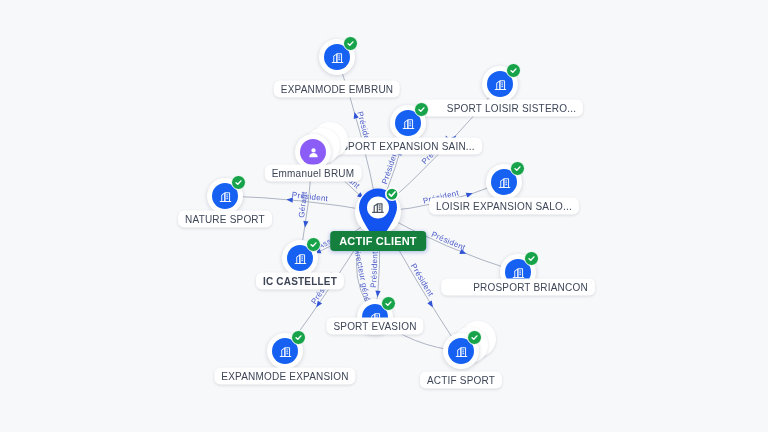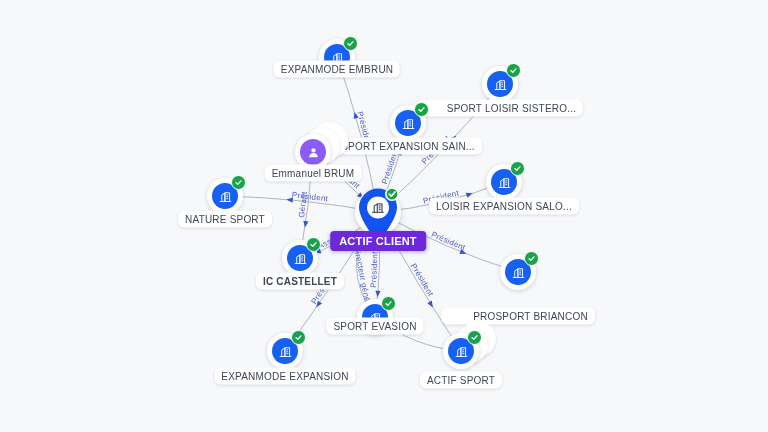--- a/index.html
+++ b/index.html
@@ -78,21 +78,21 @@
             <svg width="15" height="15" viewBox="0 0 24 24">
               <path d="M3.5 20h17 M6 20V9.5l5-3.2V20 M11 20V6h7.5v14 M14 9.5h1.6 M14 12.5h1.6 M14 15.5h1.6" fill="none" stroke="#fff" stroke-width="1.5" stroke-linecap="round" stroke-linejoin="round"></path>
             </svg>
           </div>
           <div class="badge" style="background: rgb(23, 163, 74);">
             <svg width="9" height="9" viewBox="0 0 14 14">
               <path d="M3.2 7.4 5.9 9.8 10.8 4.5" fill="none" stroke="#fff" stroke-width="2.2" stroke-linecap="round" stroke-linejoin="round"></path>
             </svg>
           </div>
         </div>
-        <div class="pill" style="top: 12px;">EXPANMODE EMBRUN</div>
+        <div class="pill" style="top: 32px;">EXPANMODE EMBRUN</div>
       </div>
       <div class="node" style="left: 500px; top: 84px;">
         <div class="circle">
           <div class="inner" style="background: rgb(22, 97, 242);">
             <svg width="15" height="15" viewBox="0 0 24 24">
               <path d="M3.5 20h17 M6 20V9.5l5-3.2V20 M11 20V6h7.5v14 M14 9.5h1.6 M14 12.5h1.6 M14 15.5h1.6" fill="none" stroke="#fff" stroke-width="1.5" stroke-linecap="round" stroke-linejoin="round"></path>
             </svg>
           </div>
           <div class="badge" style="background: rgb(23, 163, 74);">
             <svg width="9" height="9" viewBox="0 0 14 14">
@@ -164,21 +164,21 @@
         <div class="halo"></div>
         <div class="pin"><svg width="46" height="58" viewBox="0 0 46 58">
             <path d="M23 56C23 56 4 33.5 4 21A19 19 0 1 1 42 21C42 33.5 23 56 23 56Z" fill="#1353f0"></path>
             <circle cx="23" cy="21" r="11" fill="#fff"></circle>
             <g transform="translate(15.5,13.5) scale(0.62)">
               <path d="M3.5 20h17 M6 20V9.5l5-3.2V20 M11 20V6h7.5v14 M14 9.5h1.6 M14 12.5h1.6 M14 15.5h1.6" fill="none" stroke="#4b5563" stroke-width="2" stroke-linecap="round" stroke-linejoin="round"></path>
             </g>
             <circle cx="37" cy="7.5" r="6.2" fill="#17a34a" stroke="#fff" stroke-width="1.6"></circle>
             <path d="M34.2 7.6 36.3 9.5 40 5.4" fill="none" stroke="#fff" stroke-width="1.7" stroke-linecap="round" stroke-linejoin="round"></path>
           </svg></div>
-        <div class="pill main" style="background: #6d28d9; color: rgb(255, 255, 255); top: 29px;">ACTIF CLIENT</div>
+        <div class="pill main" style="background: #15803d; color: rgb(255, 255, 255); top: 29px;">ACTIF CLIENT</div>
       </div>
       <div class="node" style="left: 300px; top: 258px;">
         <div class="circle">
           <div class="inner" style="background: rgb(22, 97, 242);">
             <svg width="15" height="15" viewBox="0 0 24 24">
               <path d="M3.5 20h17 M6 20V9.5l5-3.2V20 M11 20V6h7.5v14 M14 9.5h1.6 M14 12.5h1.6 M14 15.5h1.6" fill="none" stroke="#fff" stroke-width="1.5" stroke-linecap="round" stroke-linejoin="round"></path>
             </svg>
           </div>
           <div class="badge" style="background: rgb(23, 163, 74);">
             <svg width="9" height="9" viewBox="0 0 14 14">
@@ -194,21 +194,21 @@
             <svg width="15" height="15" viewBox="0 0 24 24">
               <path d="M3.5 20h17 M6 20V9.5l5-3.2V20 M11 20V6h7.5v14 M14 9.5h1.6 M14 12.5h1.6 M14 15.5h1.6" fill="none" stroke="#fff" stroke-width="1.5" stroke-linecap="round" stroke-linejoin="round"></path>
             </svg>
           </div>
           <div class="badge" style="background: rgb(23, 163, 74);">
             <svg width="9" height="9" viewBox="0 0 14 14">
               <path d="M3.2 7.4 5.9 9.8 10.8 4.5" fill="none" stroke="#fff" stroke-width="2.2" stroke-linecap="round" stroke-linejoin="round"></path>
             </svg>
           </div>
         </div>
-        <div class="pill" style="top: 44px; padding-left: 32px;">PROSPORT BRIANCON</div>
+        <div class="pill" style="top: 15px; padding-left: 32px;">PROSPORT BRIANCON</div>
       </div>
       <div class="node" style="left: 375px; top: 317px;">
         <div class="circle">
           <div class="inner" style="background: rgb(22, 97, 242);">
             <svg width="15" height="15" viewBox="0 0 24 24">
               <path d="M3.5 20h17 M6 20V9.5l5-3.2V20 M11 20V6h7.5v14 M14 9.5h1.6 M14 12.5h1.6 M14 15.5h1.6" fill="none" stroke="#fff" stroke-width="1.5" stroke-linecap="round" stroke-linejoin="round"></path>
             </svg>
           </div>
           <div class="badge" style="background: rgb(23, 163, 74);">
             <svg width="9" height="9" viewBox="0 0 14 14">

